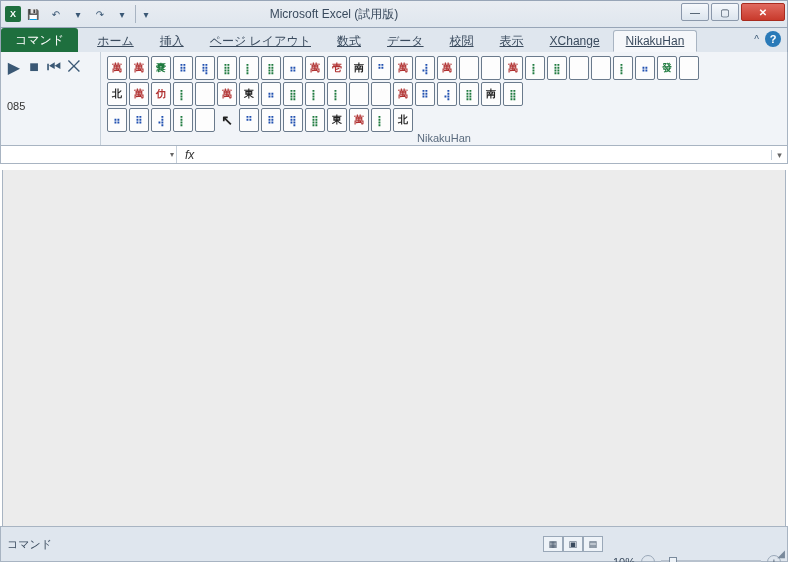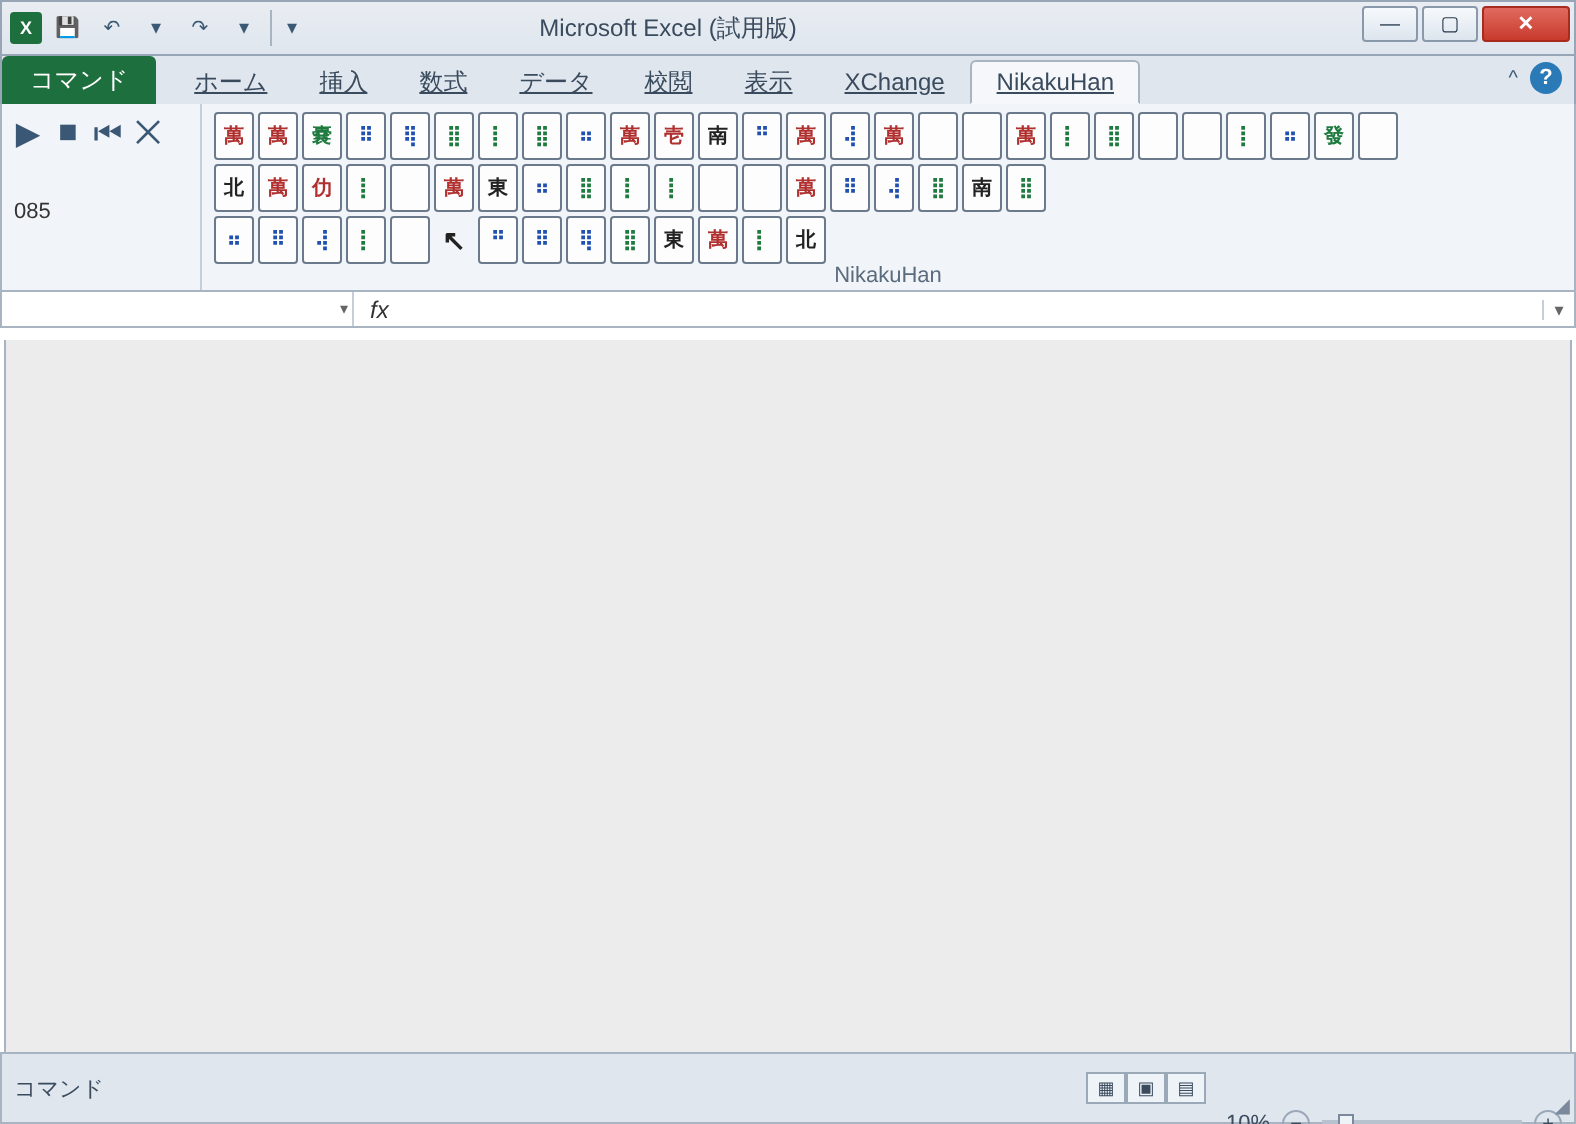--- a/index.html
+++ b/index.html
@@ -82,20 +82,21 @@
     <div class="win-btn">—</div>
     <div class="win-btn">▢</div>
     <div class="win-btn win-close">✕</div>
   </div>
 </div>
 
 <div class="ribbon-tabs">
   <div class="file-tab">コマンド</div>
   <div class="rtab">ホーム</div>
   <div class="rtab">挿入</div>
+  <div class="rtab">ページ レイアウト</div>
   <div class="rtab">数式</div>
   <div class="rtab">データ</div>
   <div class="rtab">校閲</div>
   <div class="rtab">表示</div>
   <div class="rtab">XChange</div>
   <div class="rtab active">NikakuHan</div>
   <div class="ribbon-right">
     <span style="font-size:10px;color:#3a5875;">^</span>
     <div class="help-icon">?</div>
   </div>

